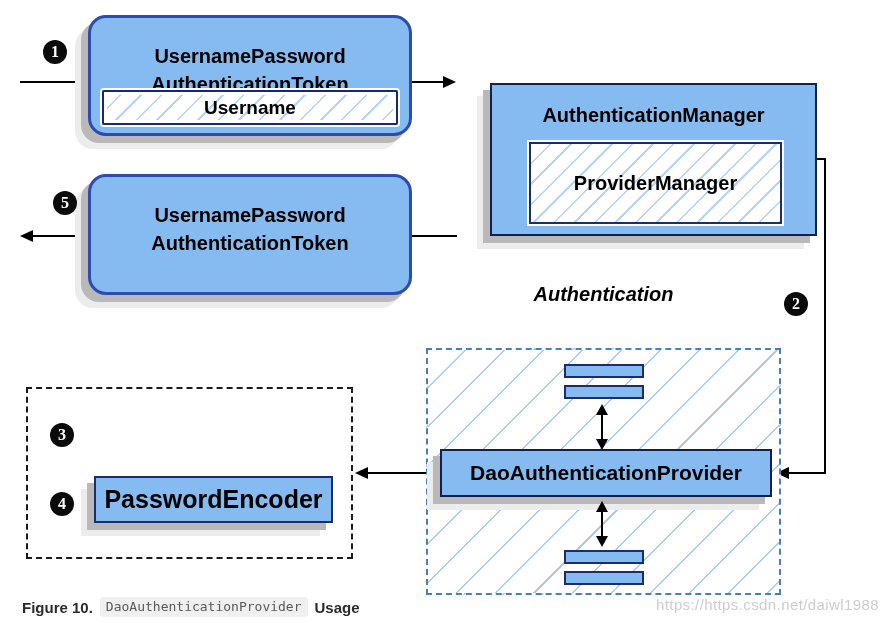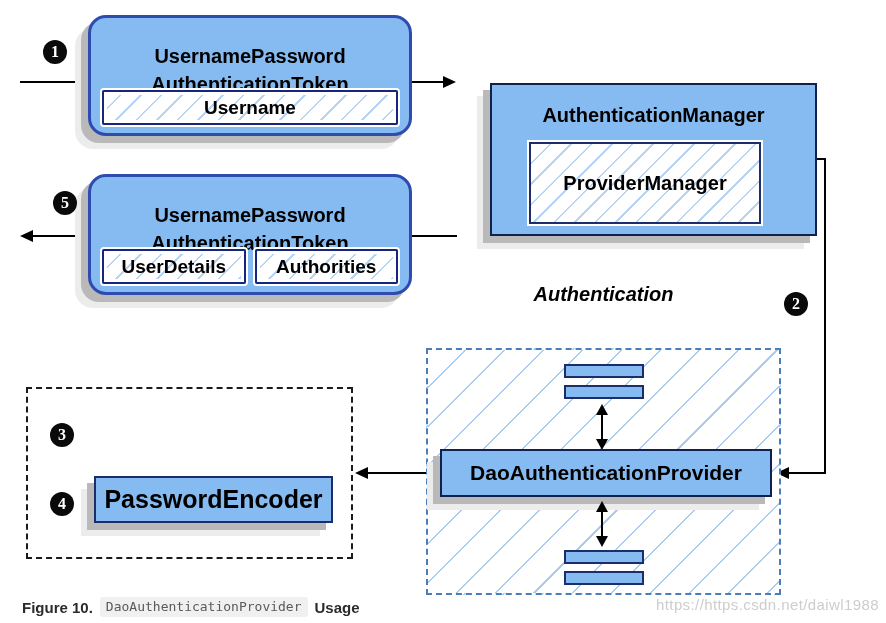--- a/index.html
+++ b/index.html
@@ -139,33 +139,25 @@
         <span>Username</span>
       </div>
     </div>
   </div>
 
   <div class="abs token-box node-blue shadowed" style="top:174px;">
     <div class="token-title">
       <div>UsernamePassword</div>
       <div>AuthenticationToken</div>
     </div>
-    <div class="token-fields">
-      <div class="field-box hatch flex-c">
-        <span>UserDetails</span>
-      </div>
-      <div class="field-box hatch flex-c">
-        <span>Authorities</span>
-      </div>
-    </div>
   </div>
 
   <div class="abs rect-node node-blue shadowed" style="left:455px; top:83px; width:327px; height:153px;margin-left:35px;">
     <div style="text-align:center; margin-top:19px; font-size:20px;">AuthenticationManager</div>
-    <div class="abs hatch flex-c" style="left:37px; top:57px; width:232px; height:82px; border:2px solid #1b2d6b; box-shadow:0 0 0 2px #fff; font-size:20px; font-weight:bold;">
+    <div class="abs hatch flex-c" style="left:37px; top:57px; width:253px; height:82px; border:2px solid #1b2d6b; box-shadow:0 0 0 2px #fff; font-size:20px; font-weight:bold;">
       <span>ProviderManager</span>
     </div>
   </div>
 
   <div class="dao-deps-group"></div>
 
 
   <div class="abs rect-node node-blue shadowed flex-c" style="left:94px; top:476px; width:239px; height:47px; font-size:25px; border-color:#1b2d6b;">
     <span>PasswordEncoder</span>
   </div>

